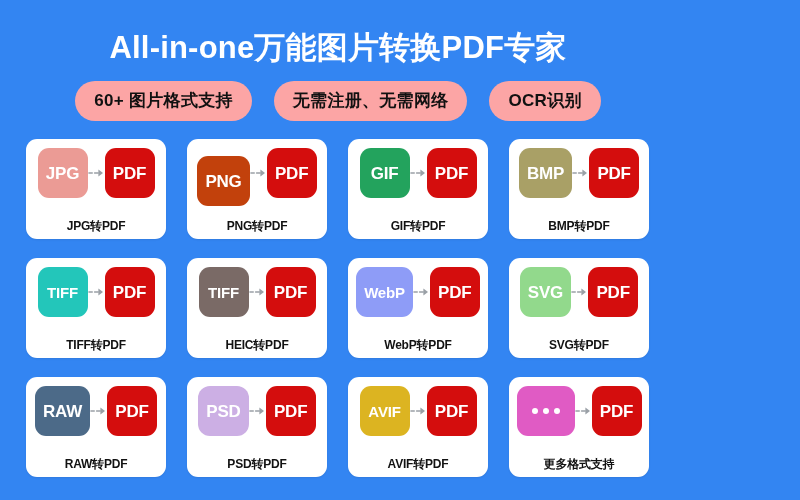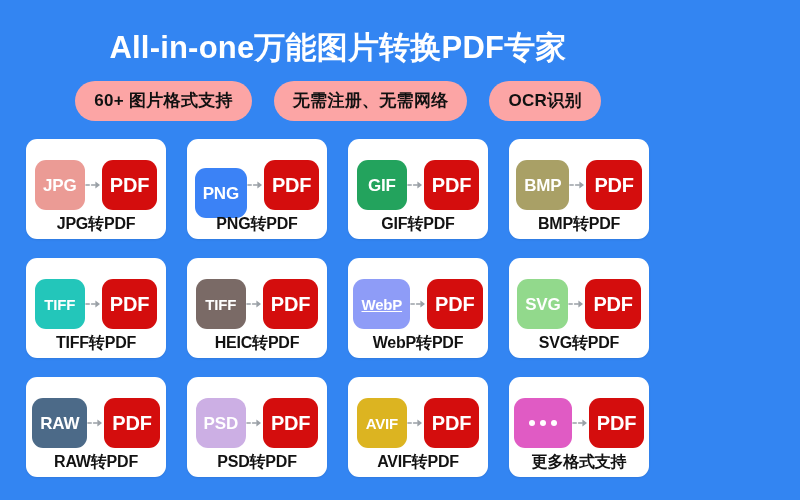--- a/index.html
+++ b/index.html
@@ -69,21 +69,21 @@
     row-gap: 19px;
   }
 
   .card {
     background: #ffffff;
     border-radius: 11px;
     box-sizing: border-box;
     display: flex;
     flex-direction: column;
     align-items: center;
-    justify-content: flex-end;
+    justify-content: space-between;
     padding: 8px 4px 7px 4px;
     box-shadow: 0 1px 2px rgba(0,0,0,0.08);
   }
 
   .badges {
     display: flex;
     align-items: center;
     justify-content: center;
     height: 52px;
   }
@@ -99,38 +99,38 @@
     font-size: 17px;
     font-weight: 700;
     letter-spacing: -0.2px;
     padding: 0 8px;
     box-sizing: border-box;
     line-height: 1;
   }
   .tile.small-type { font-size: 15px; }
   .tile.pdf {
     background: #d40d0d;
-    font-size: 20px;
+    font-size: 17px;
     padding: 0 8px;
   }
 
   .arrow {
     width: 17px;
     height: 12px;
     flex: 0 0 17px;
     display: flex;
     align-items: center;
     justify-content: center;
   }
   .arrow svg { display: block; }
 
   .caption {
     margin-top: 5px;
     color: #121212;
-    font-size: 16px;
+    font-size: 12px;
     font-weight: 700;
     line-height: 1;
     white-space: nowrap;
     letter-spacing: -0.2px;
   }
 
   .dots {
     display: flex;
     align-items: center;
     gap: 5px;
@@ -170,21 +170,21 @@
             </svg>
           </span>
           <div class="tile pdf">
             <span>PDF</span>
           </div>
         </div>
         <div class="caption">JPG转PDF</div>
       </div>
       <div class="card">
         <div class="badges">
-          <div class="tile" style="background: #3b82f6; margin-top: 16px;">
+          <div class="tile" style="background: #c2410c; margin-top: 16px;">
             <span>PNG</span>
           </div>
           <span class="arrow">
             <svg width="17" height="12" viewBox="0 0 17 12" aria-hidden="true">
               <path d="M1 6h3.2" stroke="#9aa0a6" stroke-width="1.6" stroke-linecap="round"></path>
               <path d="M6.6 6h3.6" stroke="#9aa0a6" stroke-width="1.6" stroke-linecap="round"></path>
               <path d="M10.4 2.4L15 6l-4.6 3.6z" fill="#9aa0a6"></path>
             </svg>
           </span>
           <div class="tile pdf">
@@ -260,21 +260,21 @@
             </svg>
           </span>
           <div class="tile pdf">
             <span>PDF</span>
           </div>
         </div>
         <div class="caption">HEIC转PDF</div>
       </div>
       <div class="card">
         <div class="badges">
-          <div class="tile small-type" style="background: rgb(142, 156, 247); text-decoration: underline;">
+          <div class="tile small-type" style="background: rgb(142, 156, 247);">
             <span>WebP</span>
           </div>
           <span class="arrow">
             <svg width="17" height="12" viewBox="0 0 17 12" aria-hidden="true">
               <path d="M1 6h3.2" stroke="#9aa0a6" stroke-width="1.6" stroke-linecap="round"></path>
               <path d="M6.6 6h3.6" stroke="#9aa0a6" stroke-width="1.6" stroke-linecap="round"></path>
               <path d="M10.4 2.4L15 6l-4.6 3.6z" fill="#9aa0a6"></path>
             </svg>
           </span>
           <div class="tile pdf">

